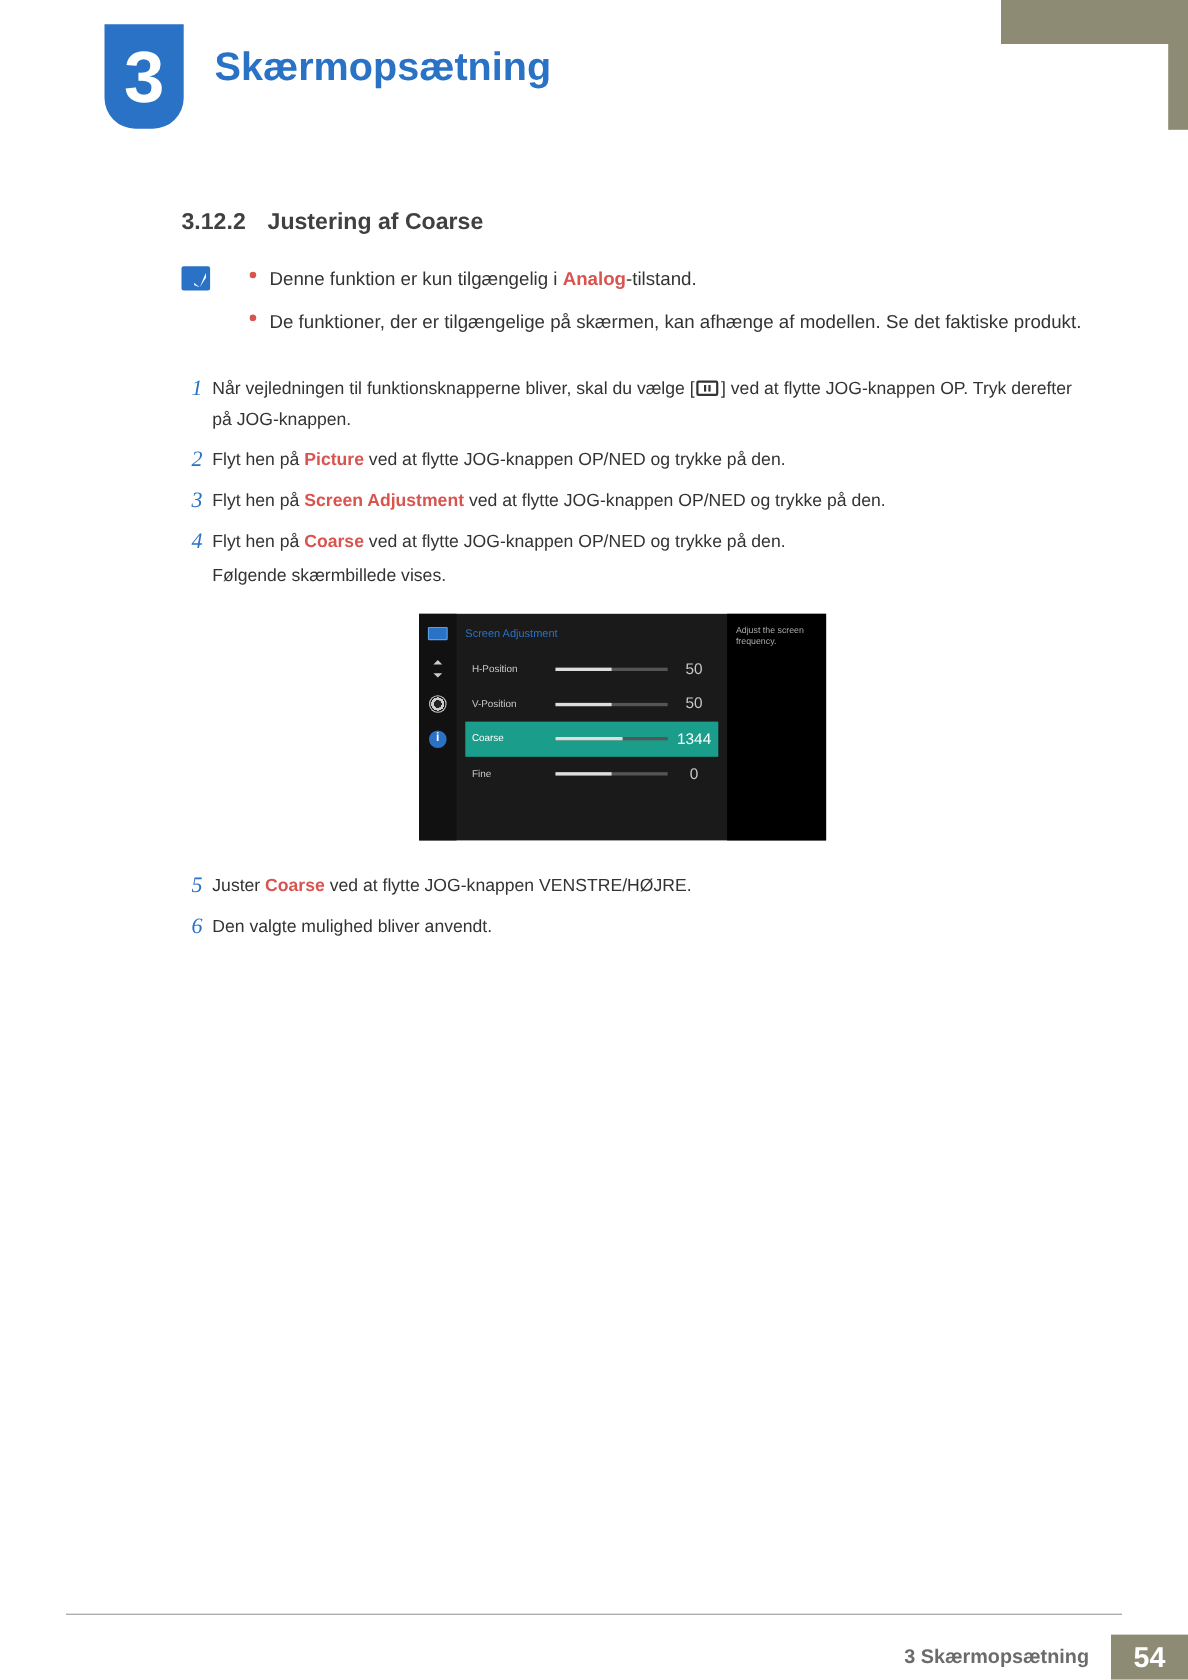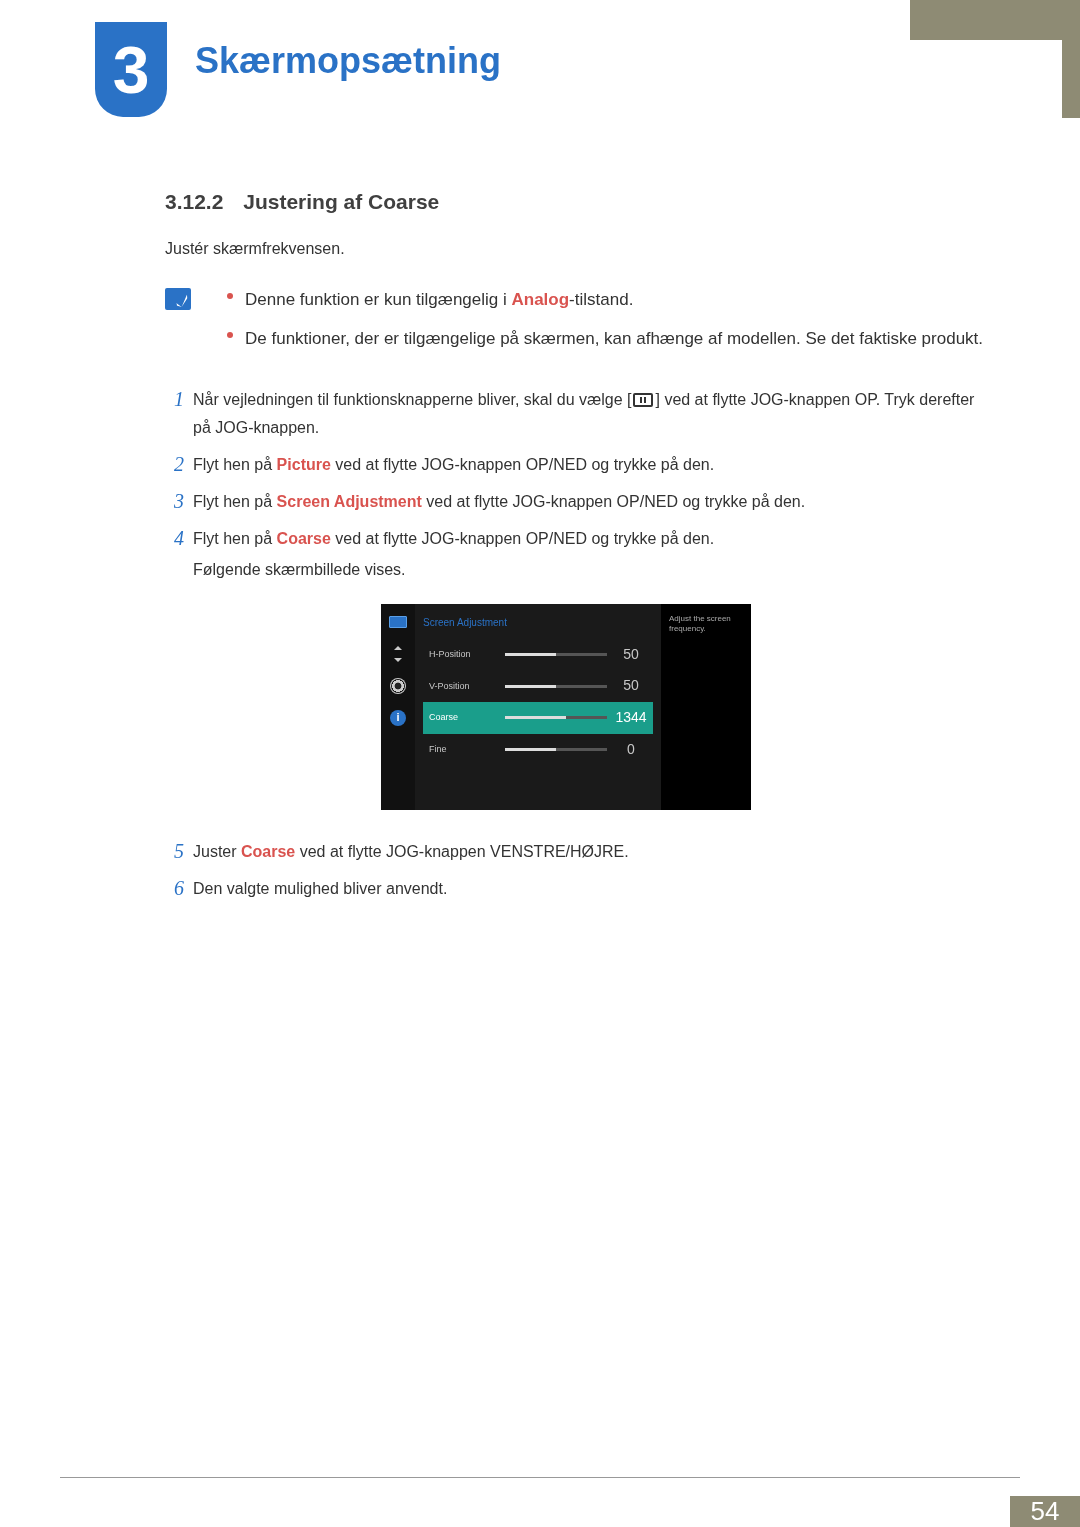--- a/index.html
+++ b/index.html
@@ -264,21 +264,21 @@
     font-size: 18px;
     font-weight: bold;
     padding: 10px 20px;
     display:flex; align-items:center;
   }
   .footer-page {
     background: #8e8b74;
     color: #fff;
     width: 70px;
     font-size: 26px;
-    font-weight: normal;
+    font-weight: bold;
     display: flex;
     align-items: center;
     justify-content: center;
   }
 </style>
 </head>
 <body>
 
 <div class="top-band"></div>
 <div class="side-band"></div>
@@ -288,21 +288,20 @@
 </div>
 <div class="chapter-title">Skærmopsætning</div>
 
 <div class="content">
 
   <div class="section-heading">
     <span class="num">3.12.2</span>
     <span>Justering af Coarse</span>
   </div>
 
-  <div class="intro">Justér skærmfrekvensen.</div>
 
   <div class="note-block">
     <div class="note-icon"></div>
     <ul class="note-list">
       <li>
         <span>Denne funktion er kun tilgængelig i </span><span class="accent">Analog</span><span>-tilstand.</span>
       </li>
       <li>De funktioner, der er tilgængelige på skærmen, kan afhænge af modellen. Se det faktiske produkt.</li>
     </ul>
   </div>
@@ -401,15 +400,16 @@
       <div class="step-num">6</div>
       <div class="step-text">Den valgte mulighed bliver anvendt.</div>
     </div>
 
   </div>
 </div>
 
 <div class="footer">
   <div class="footer-line"></div>
   <div class="footer-row">
+    <div class="footer-label">3 Skærmopsætning</div>
     <div class="footer-page">54</div>
   </div>
 </div>
 
 </body></html>

